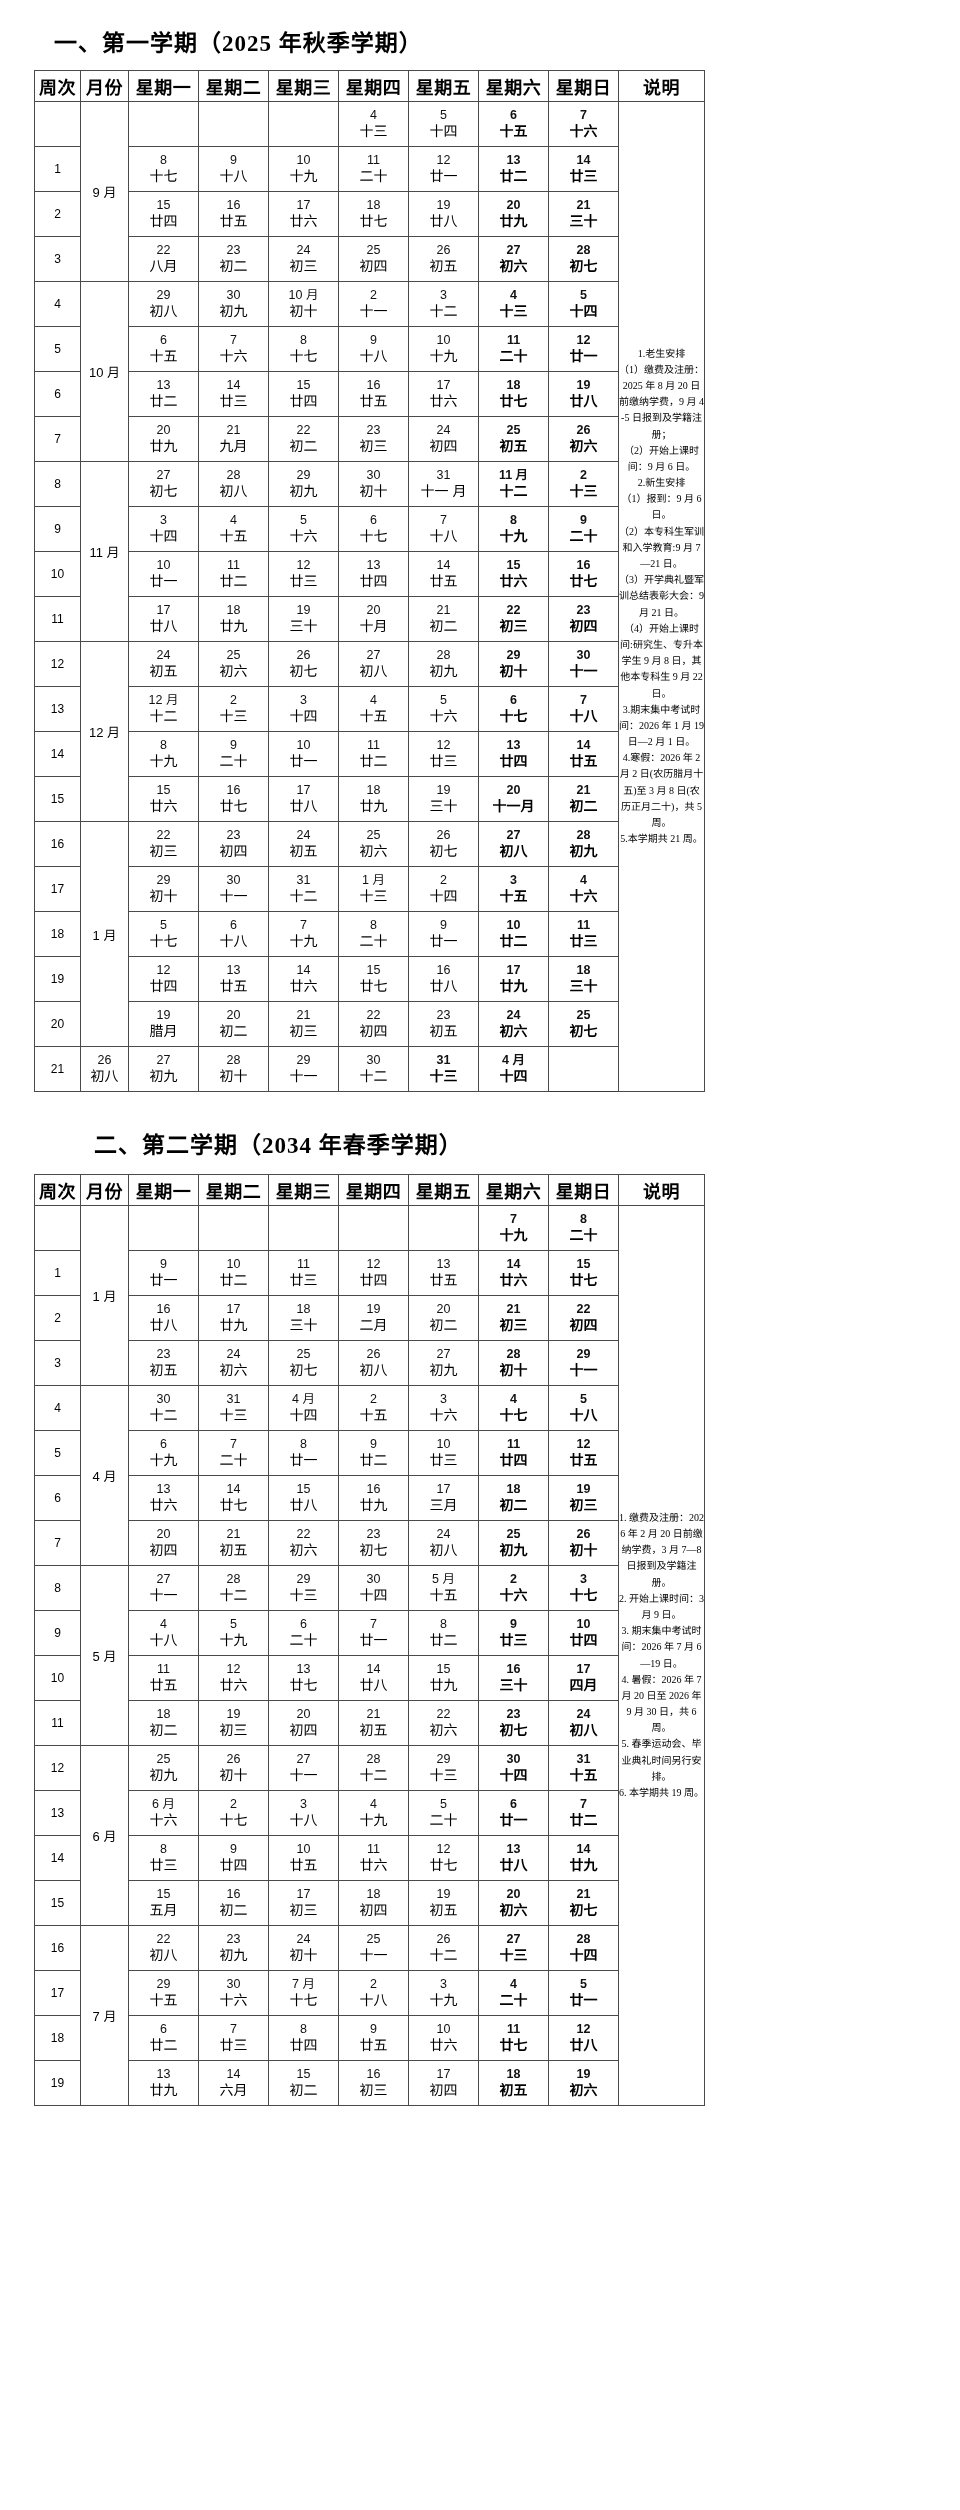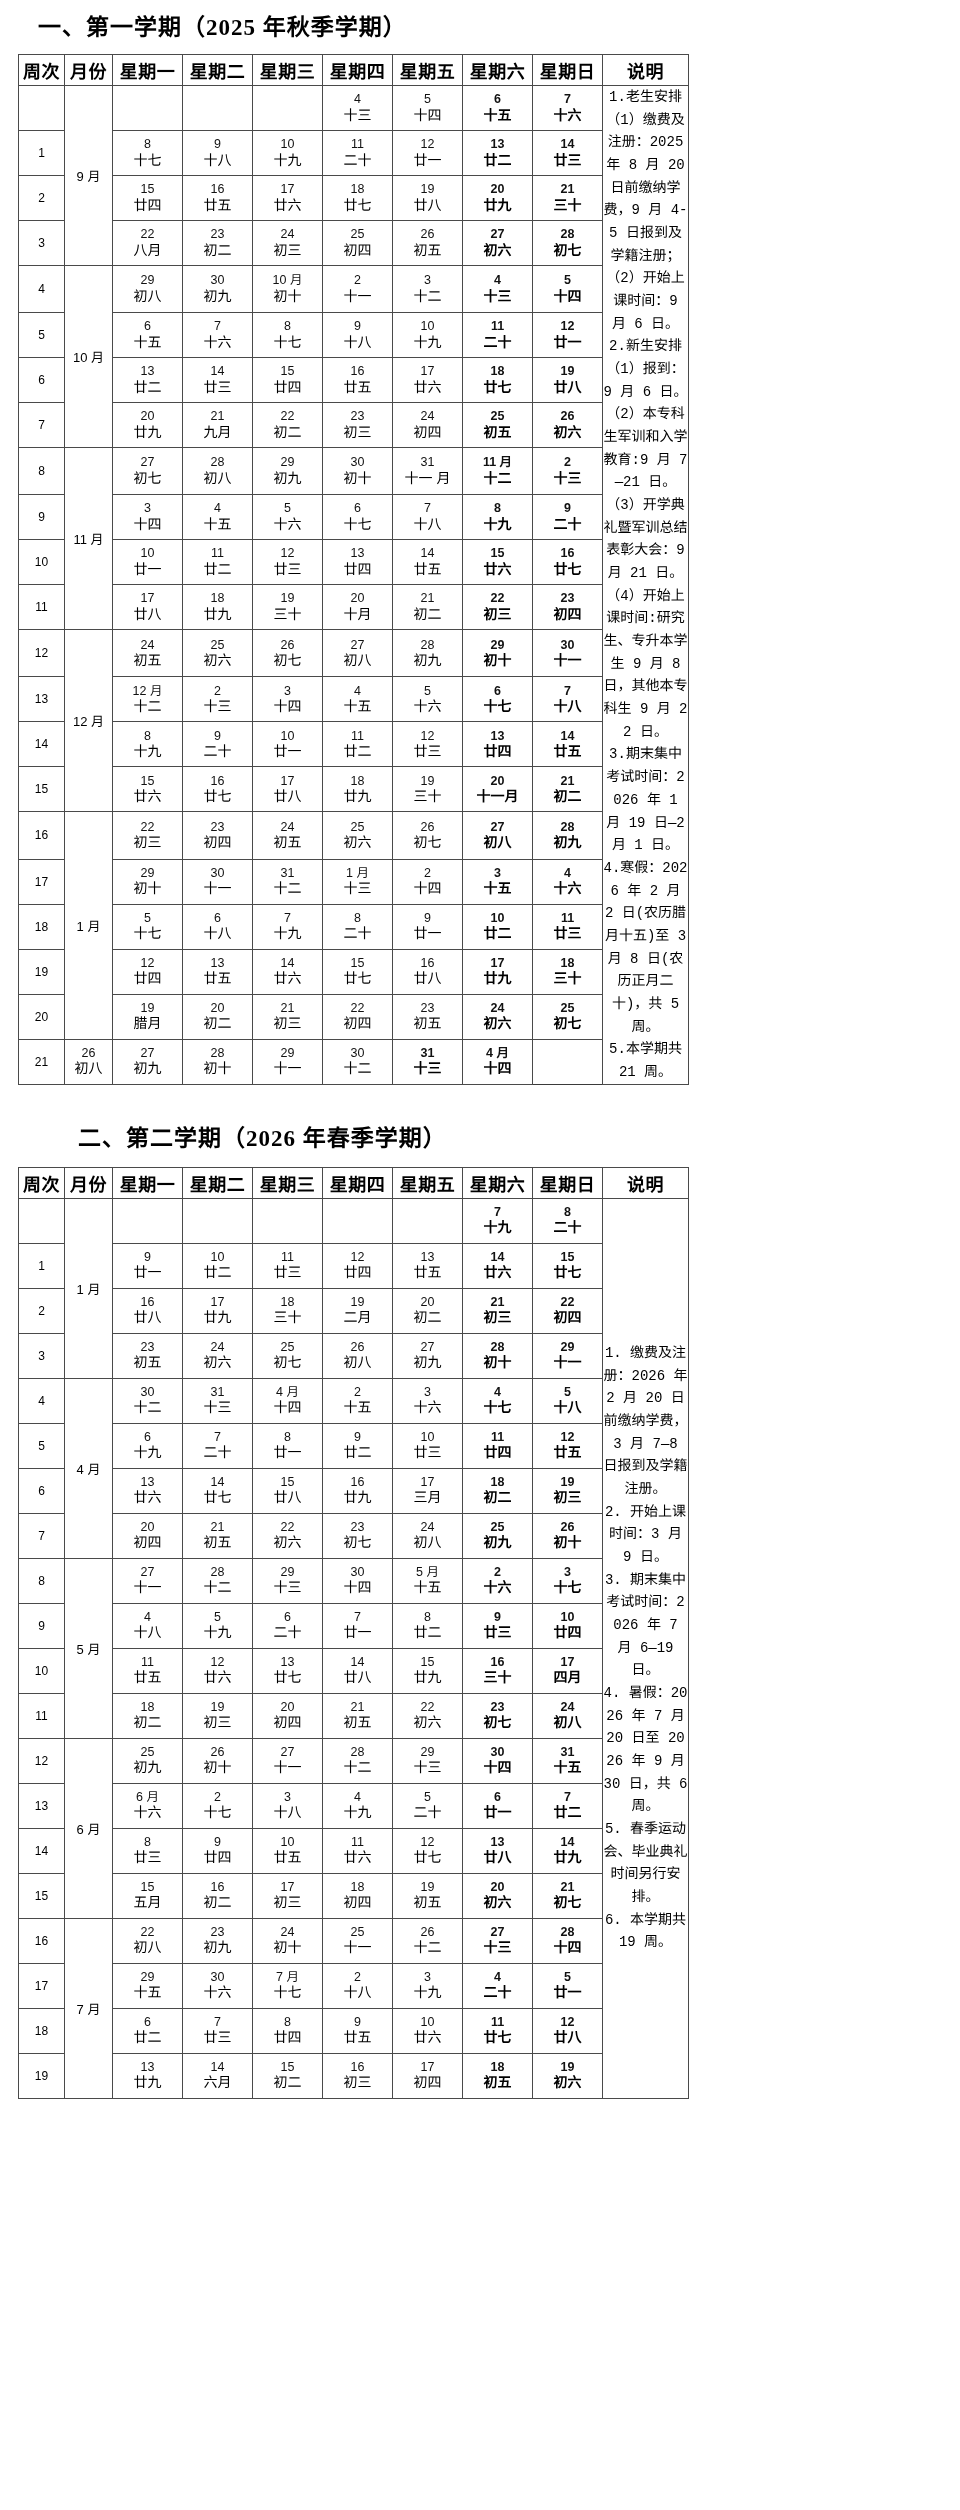--- a/index.html
+++ b/index.html
@@ -10,21 +10,21 @@
   }
   body {
     width: 960px;
     font-family: "Liberation Serif", "DejaVu Serif", serif;
     color: #000000;
     -webkit-font-smoothing: none;
   }
   .page {
     width: 960px;
     box-sizing: border-box;
-    padding: 0;
+    padding: 16px;
   }
 
   
   .section-title {
     font-family: "Liberation Serif", "DejaVu Serif", serif;
     font-size: 23px;
     font-weight: bold;
     letter-spacing: 1px;
     color: #000;
     padding-left: 38px;
@@ -93,23 +93,23 @@
   td.day.weekend .g,
   td.day.weekend .l {
     font-weight: bold;
   }
   td.day.empty { }
 
   td.note {
     vertical-align: top;
     text-align: left;
     padding: 3px 4px 4px 4px;
-    font-size: 14px;
+    font-size: 10px;
     line-height: 1.62;
-    font-family: Liberation Mono, monospace;
+    font-family: Liberation Serif, serif;
     word-break: break-all;
     white-space: pre-wrap;
   }
 
   .spacer-bottom { height: 60px; }
 </style>
 </head>
 <body>
 
 <div class="page">
@@ -840,21 +840,21 @@
             </td>
             <td class="day weekend">
               <span class="g">4 月</span>
               <span class="l">十四</span>
             </td>
           </tr>
         </tbody>
     </table>
   </div>
 
-  <h2 class="section-title title-2">二、第二学期（2026 年春季学期）</h2>
+  <h2 class="section-title title-2">二、第二学期（2034 年春季学期）</h2>
 
   <div class="cal-wrap">
     <table class="cal">
       <colgroup>
         <col class="col-week">
           <col class="col-month">
         <col class="col-day">
           <col class="col-day">
           <col class="col-day">
         <col class="col-day">

